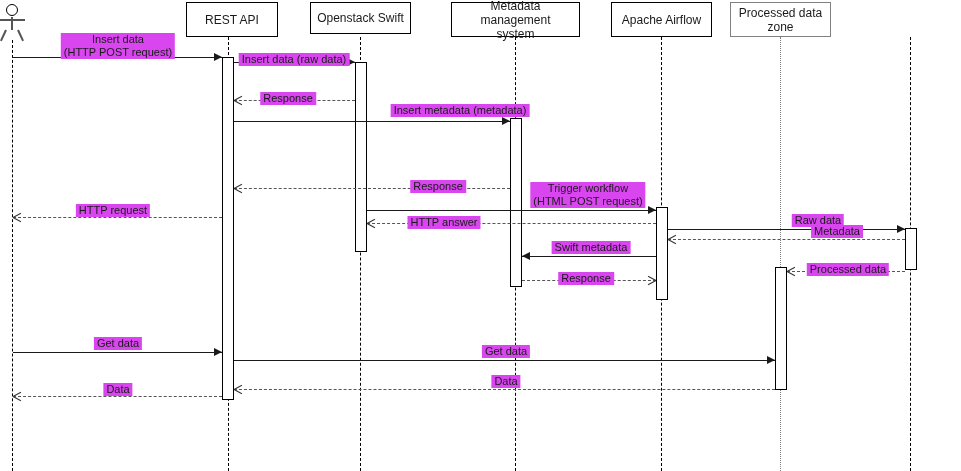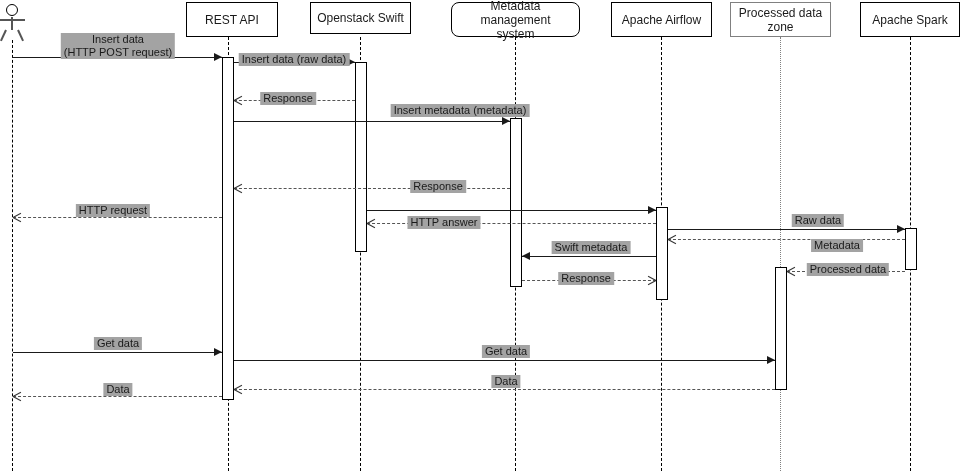--- a/index.html
+++ b/index.html
@@ -107,21 +107,21 @@
   .arrow-open.right::before { top: 4px; transform: rotate(-28deg); transform-origin: right center; }
   .arrow-open.right::after  { top: 4px; transform: rotate(28deg); transform-origin: right center; }
   
   .msg-label {
     position: absolute;
     font-size: 11px;
     color: #1a1a1a;
     text-align: center;
     line-height: 13px;
     white-space: pre;
-    background: #a3a3a3;
+    background: #d946ef;
     padding: 0 3px;
     transform: translateX(-50%);
   }
 </style>
 </head>
 <body>
 
 <div id="diagram">
     <div class="actor-head" style="left: 6px; top: 4px;"></div>
     <div class="actor-line" style="left: 0px; top: 19px; width: 25px; height: 2px;"></div>
@@ -130,37 +130,34 @@
     <div class="actor-line" style="left: 17px; top: 30px; width: 2px; height: 12px; transform: rotate(-25deg); transform-origin: center top;"></div>
     <div class="lifeline" style="left: 12px; top: 40px; height: 431px;"></div>
     <div class="participant" style="left: 186px; top: 2px; width: 92px; height: 35px;">
       <span style="white-space: pre-line;">REST API</span>
     </div>
     <div class="lifeline" style="left: 228px; top: 37px; height: 434px;"></div>
     <div class="participant" style="left: 310px; top: 2px; width: 101px; height: 32px;">
       <span style="white-space: pre-line;">Openstack Swift</span>
     </div>
     <div class="lifeline" style="left: 360px; top: 37px; height: 434px;"></div>
-    <div class="participant" style="left: 451px; top: 2px; width: 129px; height: 35px; border-radius: 8px;">
+    <div class="participant" style="left: 451px; top: 2px; width: 129px; height: 35px;">
       <span style="white-space: pre-line;">Metadata management
 system</span>
     </div>
     <div class="lifeline" style="left: 515px; top: 37px; height: 434px;"></div>
     <div class="participant" style="left: 611px; top: 2px; width: 101px; height: 35px;">
       <span style="white-space: pre-line; text-align: right;">Apache Airflow</span>
     </div>
     <div class="lifeline" style="left: 661px; top: 37px; height: 434px;"></div>
     <div class="participant gray-border" style="left: 730px; top: 2px; width: 101px; height: 35px;">
       <span style="white-space: pre-line;">Processed data
 zone</span>
     </div>
     <div class="lifeline dotted-gray" style="left: 780px; top: 37px; height: 434px;"></div>
-    <div class="participant" style="left: 860px; top: 2px; width: 100px; height: 35px;">
-      <span style="white-space: pre-line;">Apache Spark</span>
-    </div>
     <div class="lifeline" style="left: 910px; top: 37px; height: 434px;"></div>
     <div class="activation" style="left: 222px; top: 57px; width: 12px; height: 343px;"></div>
     <div class="activation" style="left: 355px; top: 62px; width: 12px; height: 190px;"></div>
     <div class="activation" style="left: 510px; top: 118px; width: 12px; height: 169px;"></div>
     <div class="activation" style="left: 656px; top: 207px; width: 12px; height: 93px;"></div>
     <div class="activation" style="left: 905px; top: 228px; width: 12px; height: 42px;"></div>
     <div class="activation" style="left: 775px; top: 267px; width: 12px; height: 123px;"></div>
     <div class="msg-line solid" style="left: 13px; top: 57px; width: 209px;"></div>
     <div class="arrow-filled-right" style="left: 214px; top: 53px;"></div>
     <div class="msg-label" style="left: 118px; top: 33px;">Insert data
@@ -175,29 +172,31 @@
     <div class="arrow-filled-right" style="left: 502px; top: 117px;"></div>
     <div class="msg-label" style="left: 440px; top: 104px; margin-left: 20px;">Insert metadata (metadata)</div>
     <div class="msg-line dashed" style="left: 234px; top: 188px; width: 276px;"></div>
     <div class="arrow-open left" style="left: 234px; top: 184px;"></div>
     <div class="msg-label" style="left: 438px; top: 180px;">Response</div>
     <div class="msg-line dashed" style="left: 13px; top: 217px; width: 209px;"></div>
     <div class="arrow-open left" style="left: 13px; top: 213px;"></div>
     <div class="msg-label" style="left: 113px; top: 204px;">HTTP request</div>
     <div class="msg-line solid" style="left: 367px; top: 210px; width: 289px;"></div>
     <div class="arrow-filled-right" style="left: 648px; top: 206px;"></div>
+    <div class="msg-label" style="left: 588px; top: 182px;">Trigger workflow
+(HTML POST request)</div>
     <div class="msg-line dashed" style="left: 367px; top: 223px; width: 289px;"></div>
     <div class="arrow-open left" style="left: 367px; top: 219px;"></div>
     <div class="msg-label" style="left: 444px; top: 216px;">HTTP answer</div>
     <div class="msg-line solid" style="left: 668px; top: 229px; width: 237px;"></div>
     <div class="arrow-filled-right" style="left: 897px; top: 225px;"></div>
     <div class="msg-label" style="left: 786px; top: 214px; margin-left: 32px;">Raw data</div>
     <div class="msg-line dashed" style="left: 668px; top: 239px; width: 237px;"></div>
     <div class="arrow-open left" style="left: 668px; top: 235px;"></div>
-    <div class="msg-label" style="left: 837px; top: 239px;">Metadata</div>
+    <div class="msg-label" style="left: 837px; top: 225px;">Metadata</div>
     <div class="msg-line solid" style="left: 522px; top: 256px; width: 134px;"></div>
     <div class="arrow-filled-left" style="left: 522px; top: 252px;"></div>
     <div class="msg-label" style="left: 591px; top: 241px;">Swift metadata</div>
     <div class="msg-line dashed" style="left: 787px; top: 271px; width: 118px;"></div>
     <div class="arrow-open left" style="left: 787px; top: 267px;"></div>
     <div class="msg-label" style="left: 848px; top: 263px;">Processed data</div>
     <div class="msg-line dashed" style="left: 522px; top: 280px; width: 134px;"></div>
     <div class="arrow-open right" style="left: 647px; top: 276px;"></div>
     <div class="msg-label" style="left: 586px; top: 272px;">Response</div>
     <div class="msg-line solid" style="left: 13px; top: 352px; width: 209px;"></div>

